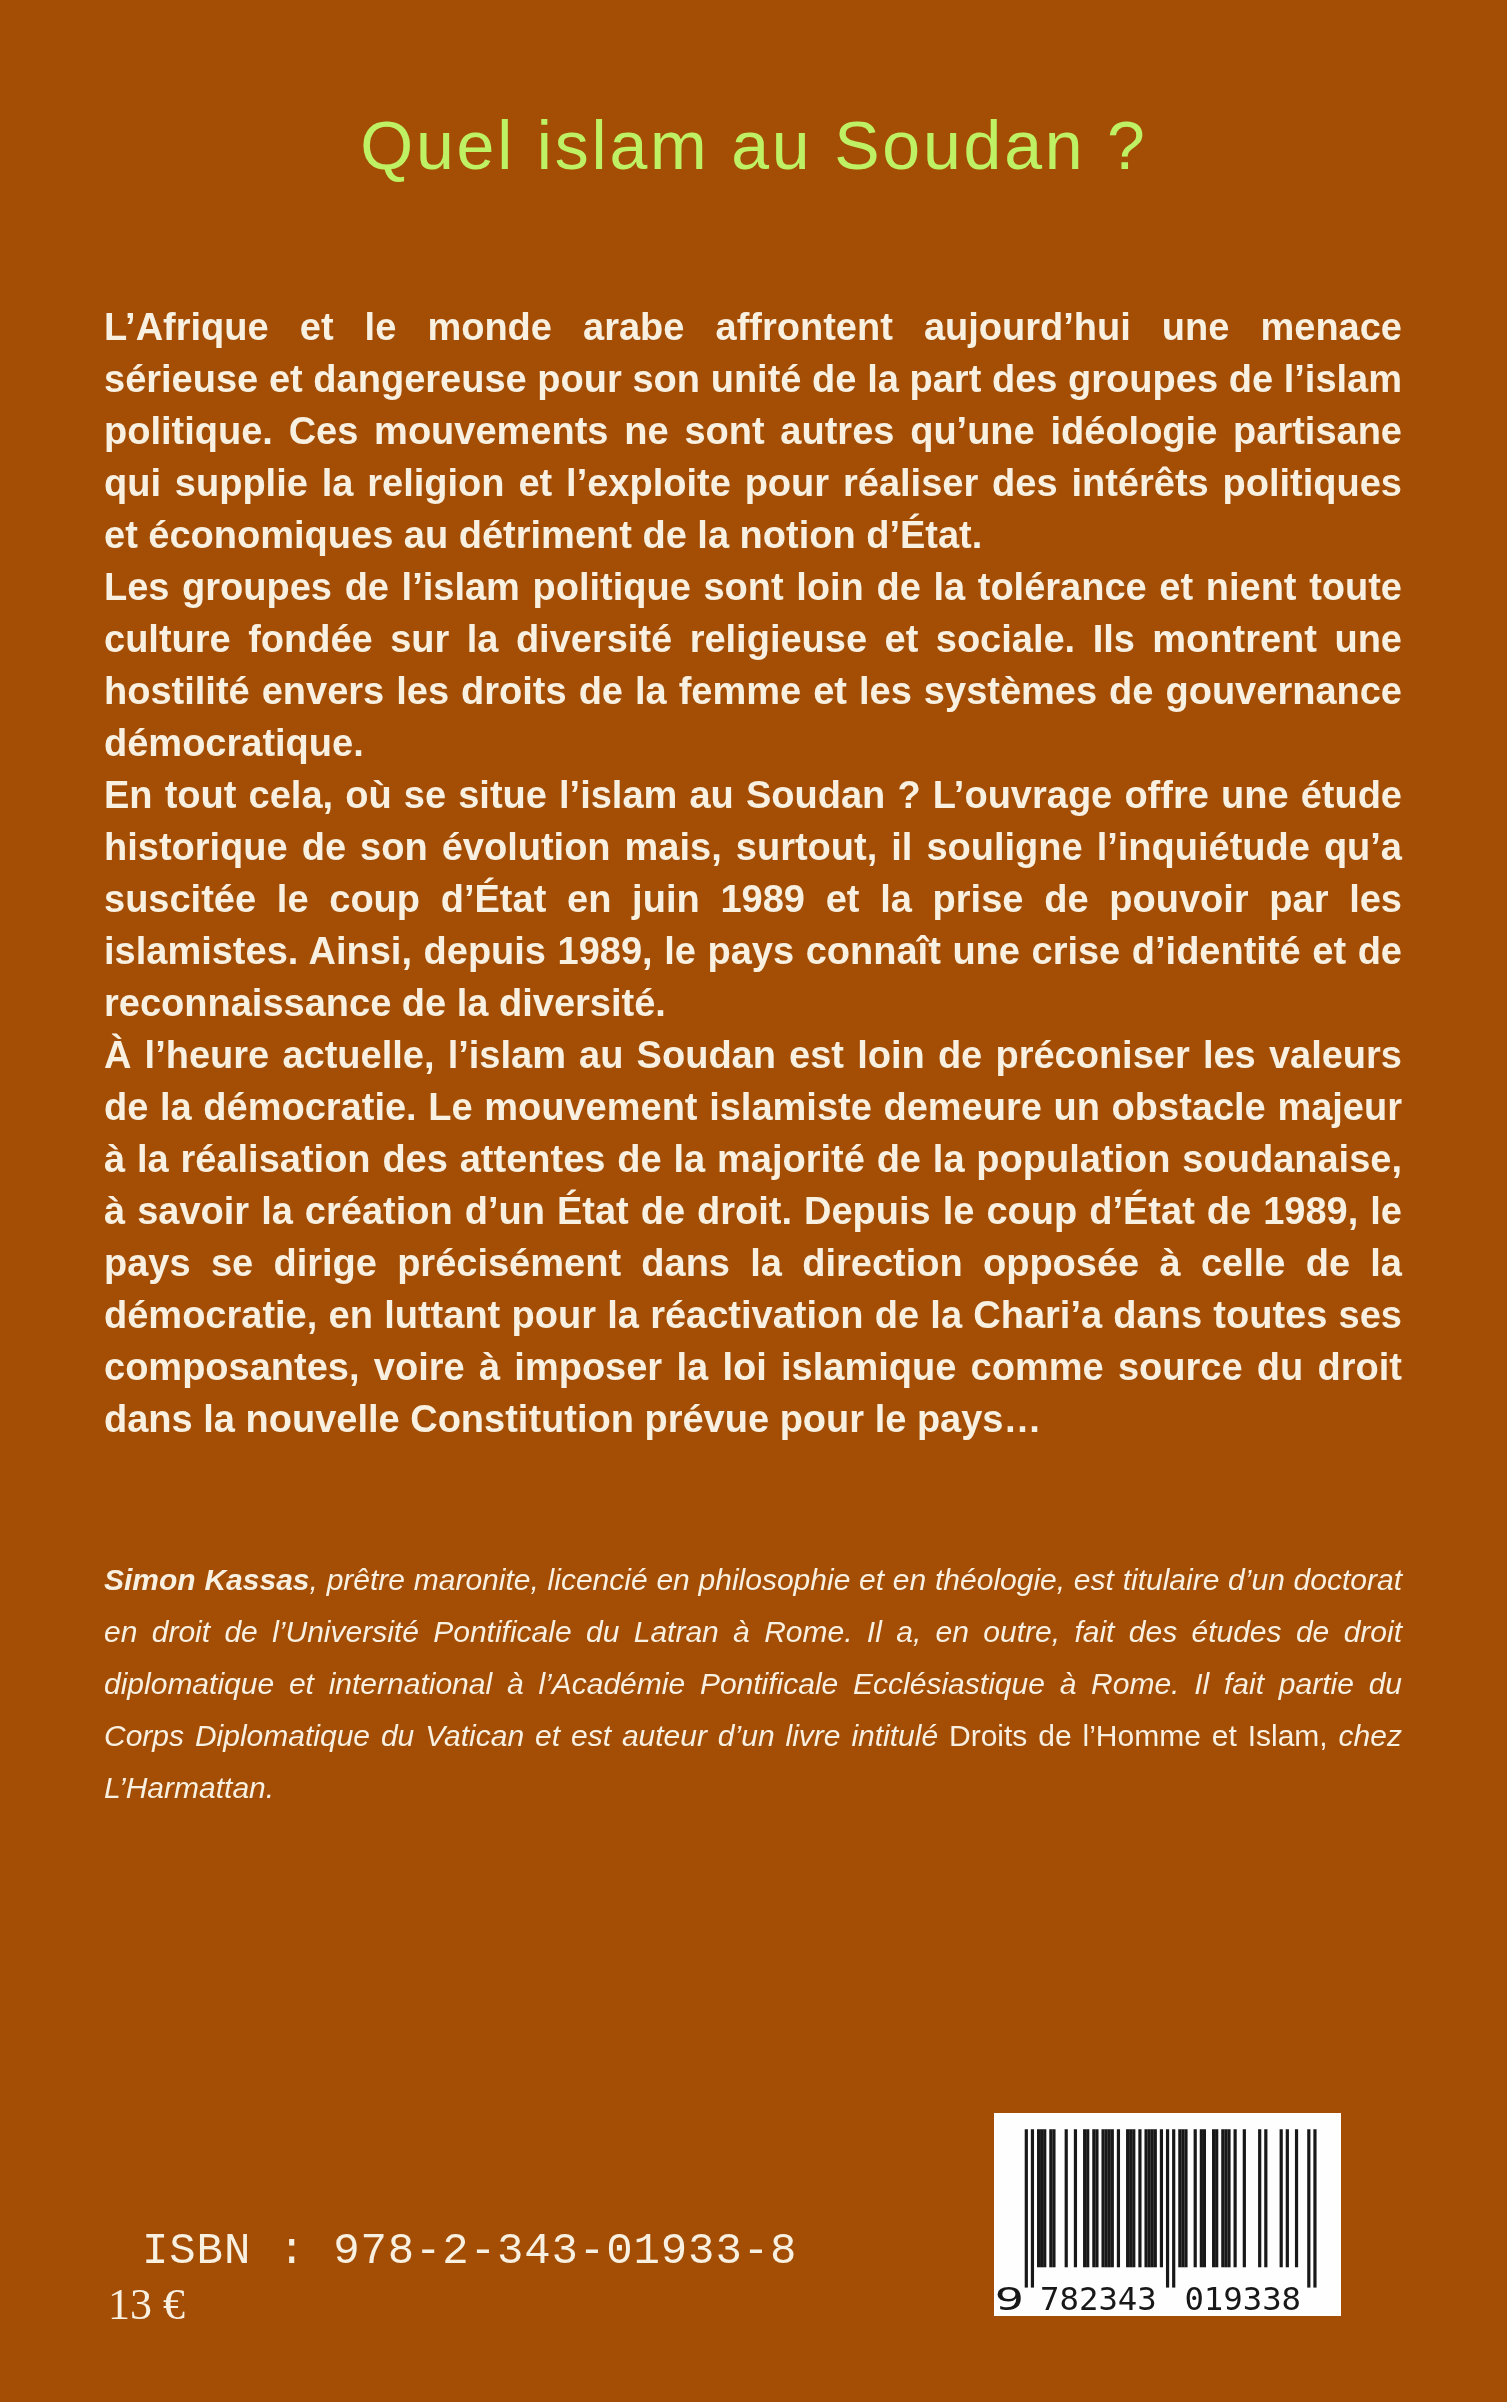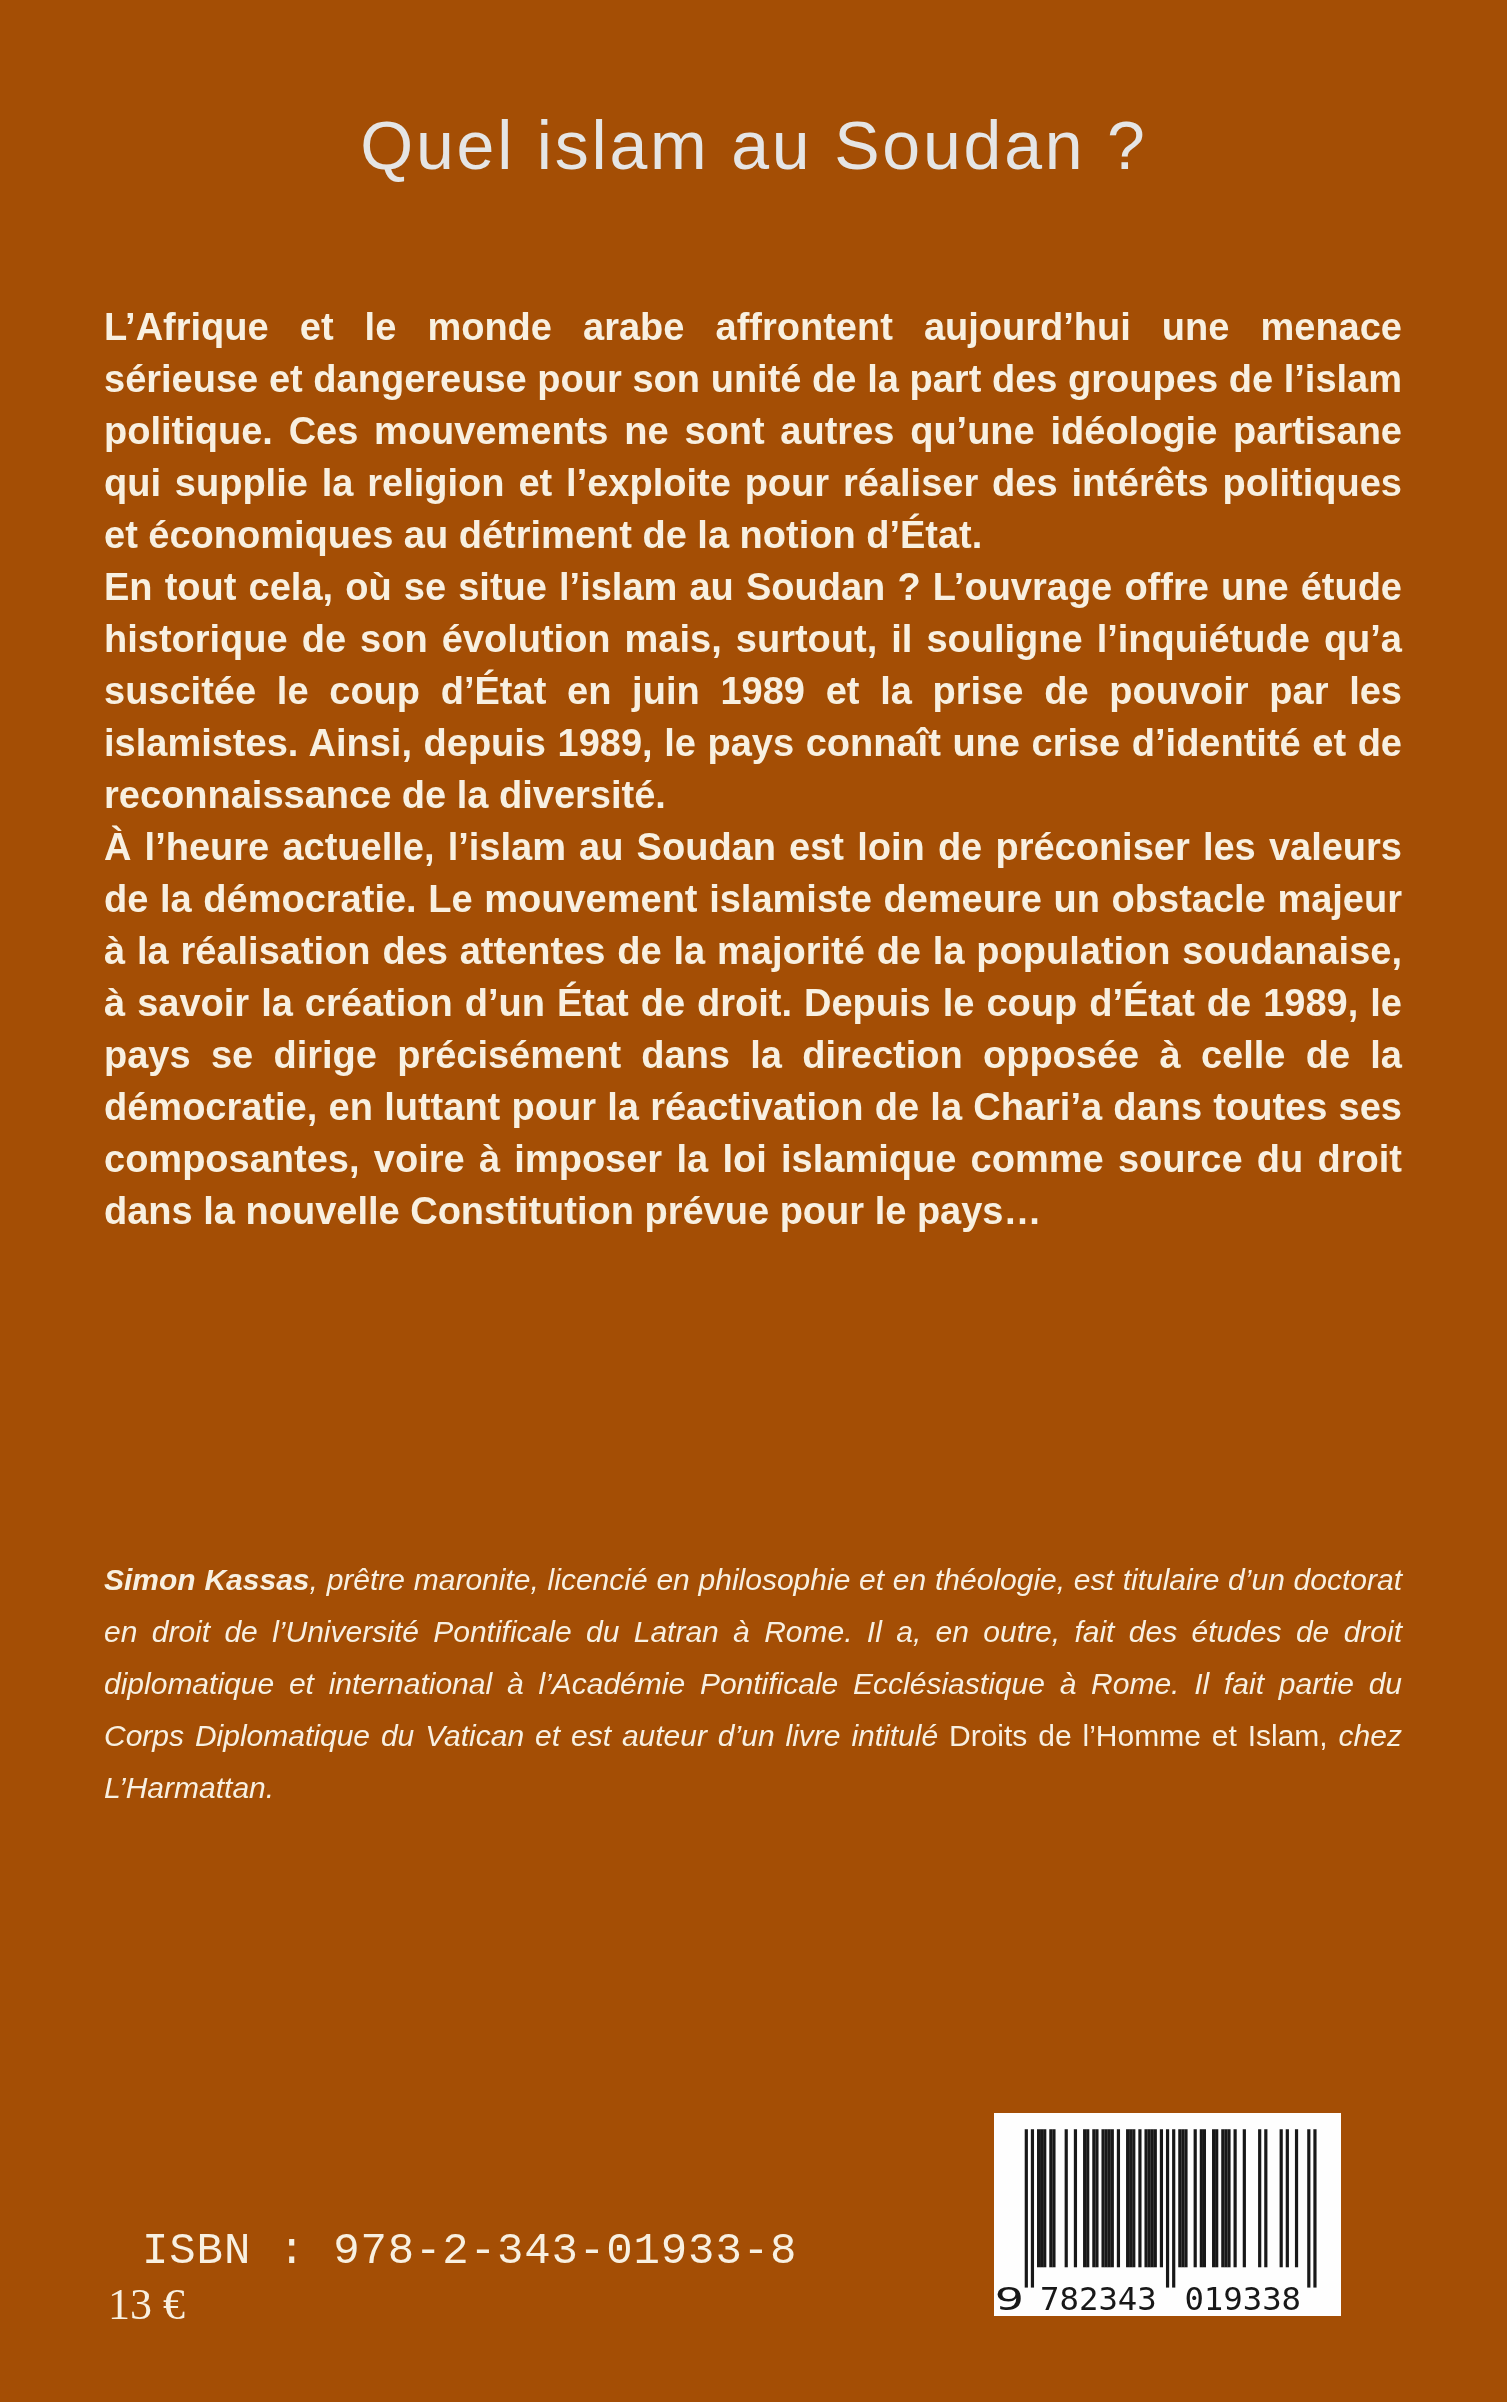--- a/index.html
+++ b/index.html
@@ -76,24 +76,25 @@
     fill:#181818;
     font-family:"DejaVu Sans Mono",monospace;
     font-size:16px;
   }
 </style>
 </head>
 <body>
 
 <div class="cover" style="background: rgb(164, 78, 5); color: rgb(248, 240, 225);">
 
-  <h1 class="title" style="color: #e5e5e5;">Quel islam au Soudan ?</h1>
+  <h1 class="title" style="color: #bef264;">Quel islam au Soudan ?</h1>
 
   <div class="synopsis">
     <p>L’Afrique et le monde arabe affrontent aujourd’hui une menace sérieuse et dangereuse pour son unité de la part des groupes de l’islam politique. Ces mouvements ne sont autres qu’une idéologie partisane qui supplie la religion et l’exploite pour réaliser des intérêts politiques et économiques au détriment de la notion d’État.</p>
+    <p>Les groupes de l’islam politique sont loin de la tolérance et nient toute culture fondée sur la diversité religieuse et sociale. Ils montrent une hostilité envers les droits de la femme et les systèmes de gouvernance démocratique.</p>
     <p>En tout cela, où se situe l’islam au Soudan ? L’ouvrage offre une étude historique de son évolution mais, surtout, il souligne l’inquiétude qu’a suscitée le coup d’État en juin 1989 et la prise de pouvoir par les islamistes. Ainsi, depuis 1989, le pays connaît une crise d’identité et de reconnaissance de la diversité.</p>
     <p>À l’heure actuelle, l’islam au Soudan est loin de préconiser les valeurs de la démocratie. Le mouvement islamiste demeure un obstacle majeur à la réalisation des attentes de la majorité de la population soudanaise, à savoir la création d’un État de droit. Depuis le coup d’État de 1989, le pays se dirige précisément dans la direction opposée à celle de la démocratie, en luttant pour la réactivation de la Chari’a dans toutes ses composantes, voire à imposer la loi islamique comme source du droit dans la nouvelle Constitution prévue pour le pays…</p>
   </div>
 
   <div class="bio">
     <p><span class="author">Simon Kassas</span><span>, prêtre maronite, licencié en philosophie et en théologie, est titulaire d’un doctorat en droit de l’Université Pontificale du Latran à Rome. Il a, en outre, fait des études de droit diplomatique et international à l’Académie Pontificale Ecclésiastique à Rome. Il fait partie du Corps Diplomatique du Vatican et est auteur d’un livre intitulé </span><span class="book-ref">Droits de l’Homme et Islam,</span><span> chez L’Harmattan.</span></p>
   </div>
 
 
   <div class="isbn">ISBN : 978-2-343-01933-8</div>

